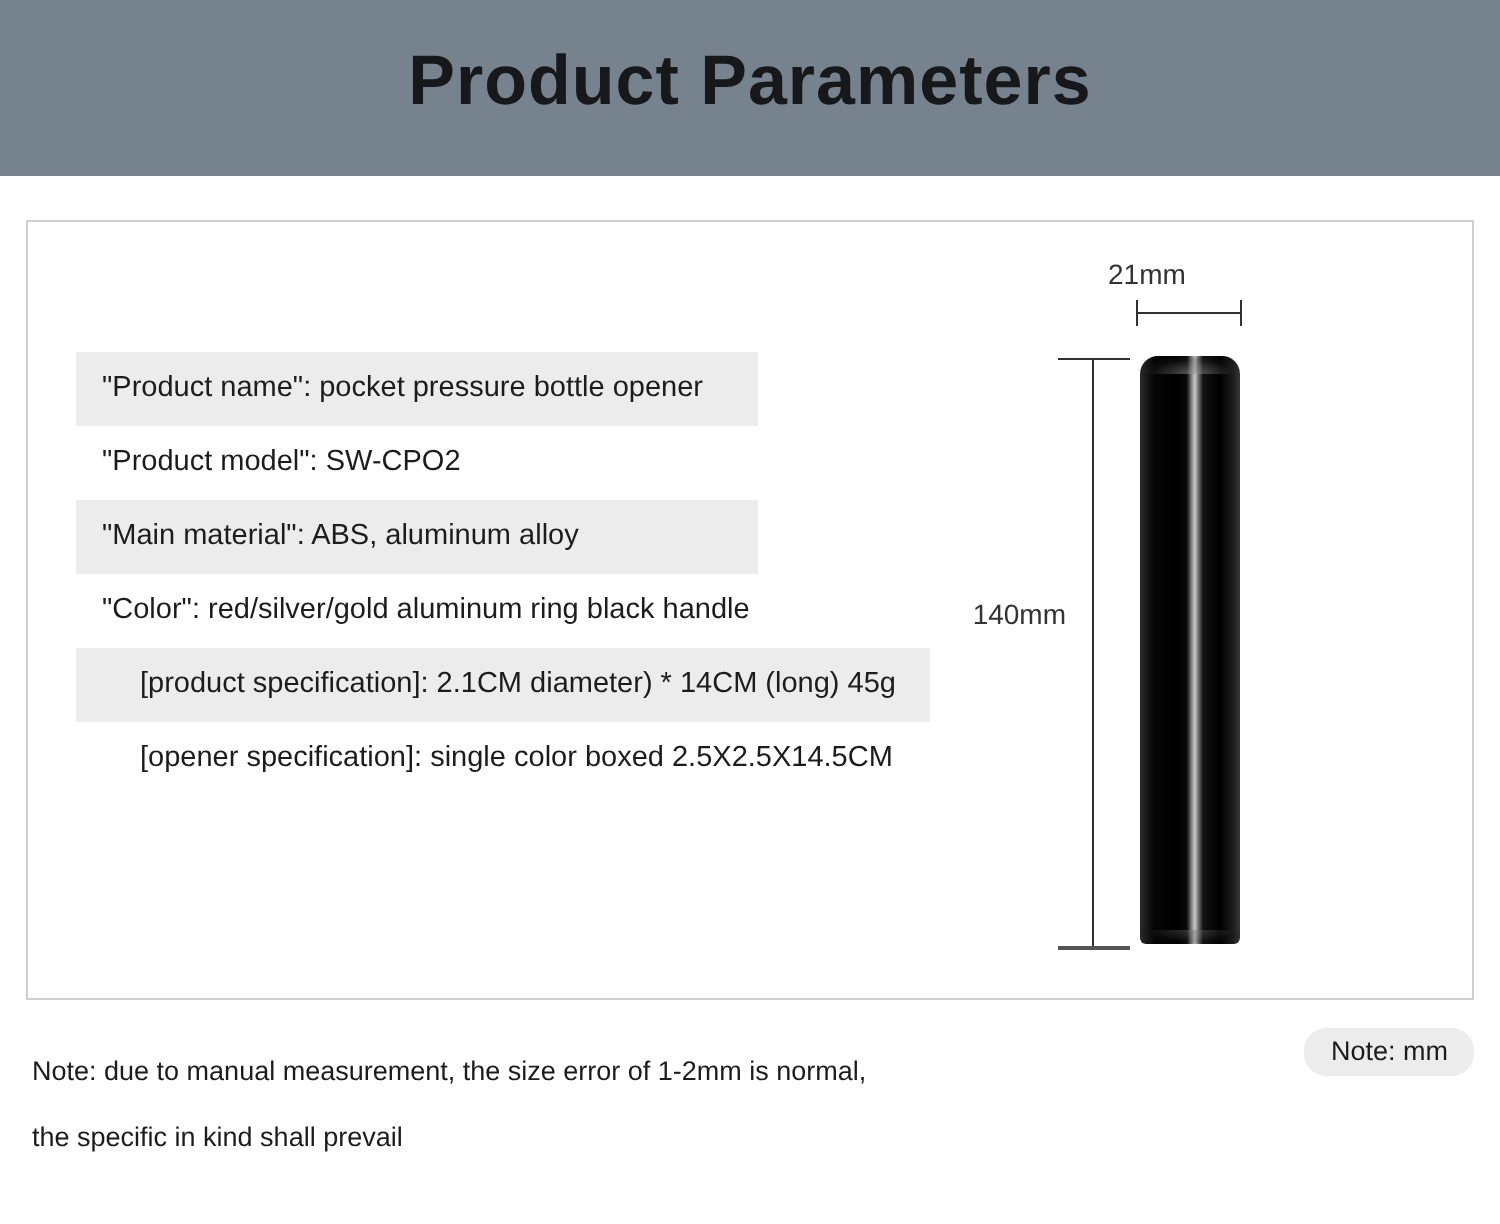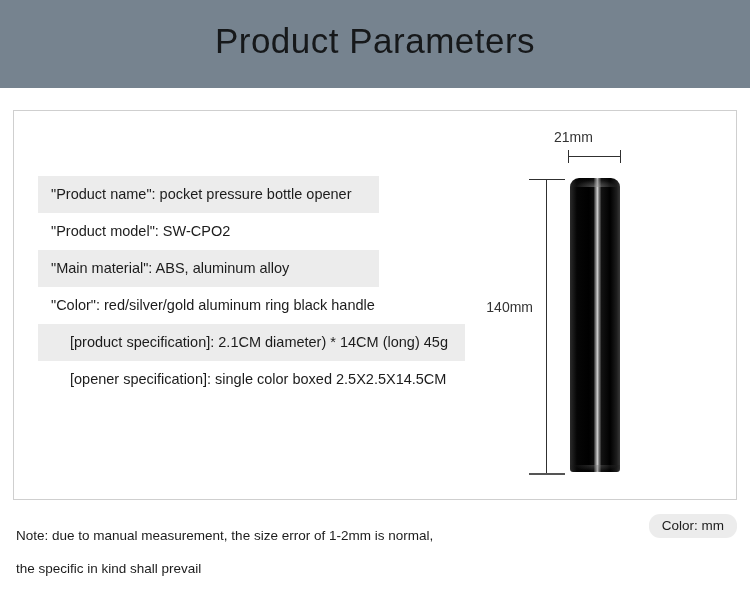--- a/index.html
+++ b/index.html
@@ -28,21 +28,21 @@
   }
   .header-title {
     position: absolute;
     left: 0;
     top: 0;
     width: 750px;
     height: 88px;
     line-height: 82px;
     text-align: center;
     font-size: 35px;
-    font-weight: 400;
+    font-weight: 700;
     letter-spacing: 0.5px;
     color: #16181a;
     white-space: nowrap;
   }
   .brand {
     position: absolute;
     right: 14px;
     top: 8px;
     width: 160px;
     height: 72px;
@@ -281,13 +281,13 @@
     </div>
 
   </div>
 </div>
 
 <div class="note">
   <span class="note-line">Note: due to manual measurement, the size error of 1-2mm is normal,</span>
   <span class="note-line">the specific in kind shall prevail</span>
 </div>
 
-<div class="unit-badge">Color: mm</div>
+<div class="unit-badge">Note: mm</div>
 
 </body></html>

